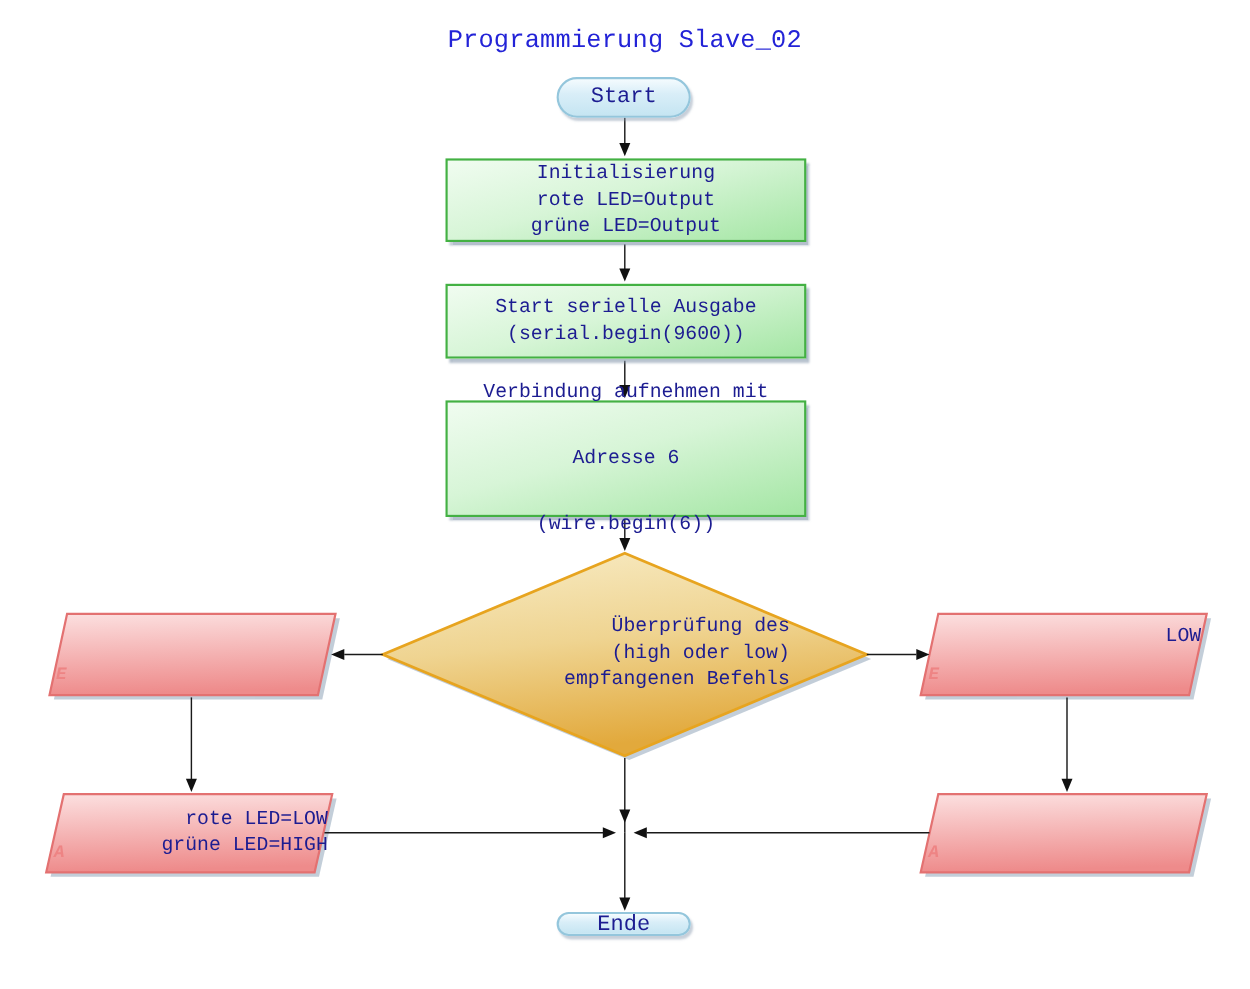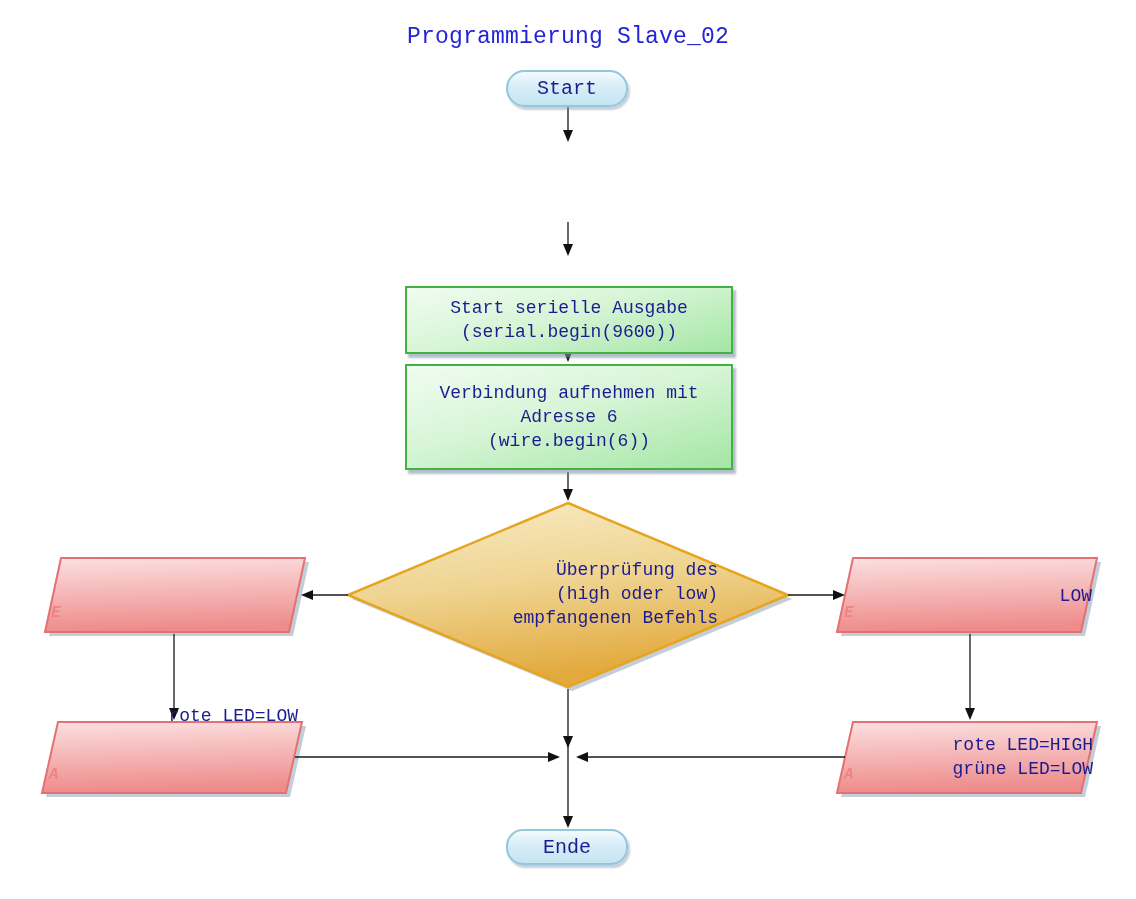--- a/index.html
+++ b/index.html
@@ -106,51 +106,53 @@
       <line class="line" x1="568" y1="757" x2="568" y2="817"></line>
       <polygon class="head" points="568,828 563,816 573,816"></polygon>
     </g>
   </svg>
 
   <div class="title">Programmierung Slave_02</div>
 
   <div class="pill" style="left:506px;top:70px;width:122px;height:37px;">
     <span>Start</span>
   </div>
-  <div class="pill" style="left:506px;top:829px;width:122px;height:36px;border-radius:17px;">
+  <div class="pill" style="left:506px;top:829px;width:122px;height:22px;border-radius:17px;">
     <span>Ende</span>
   </div>
 
+  <div class="process" style="left:405px;top:144px;width:328px;height:76px;">
+    <div>Initialisierung</div>
+    <div>rote LED=Output</div>
+    <div>grüne LED=Output</div>
+  </div>
 
-  <div class="process" style="left:405px;top:258px;width:328px;height:68px;margin-top:28px;">
+  <div class="process" style="left:405px;top:258px;width:328px;height:68px;">
     <div>Start serielle Ausgabe</div>
     <div>(serial.begin(9600))</div>
   </div>
 
-  <div class="process" style="left:405px;top:364px;width:328px;height:106px;">
+  <div class="process" style="left:405px;top:364px;width:328px;height:106px;gap:36px;">
     <div>Verbindung aufnehmen mit</div>
     <div>Adresse 6</div>
     <div>(wire.begin(6))</div>
   </div>
 
   <div class="node-text" style="left:418px;top:558px;width:300px;">
     <div>Überprüfung des</div>
     <div>(high oder low)</div>
     <div>empfangenen Befehls</div>
   </div>
 
   <div class="marker" style="left:51px;top:604px;">E</div>
 
-  <div class="node-text" style="left:842px;top:584px;width:250px;">LOW</div>
+  <div class="node-text" style="left:842px;top:567px;width:250px;">LOW</div>
   <div class="marker" style="left:844px;top:604px;">E</div>
 
-  <div class="node-text" style="left:48px;top:704px;width:250px;">
+  <div class="node-text" style="left:48px;top:733px;width:250px;">
     <div>rote LED=LOW</div>
+    <div>grüne LED=HIGH</div>
   </div>
   <div class="marker" style="left:49px;top:766px;">A</div>
 
-  <div class="node-text" style="left:843px;top:733px;width:250px;">
-    <div>rote LED=HIGH</div>
-    <div>grüne LED=LOW</div>
-  </div>
   <div class="marker" style="left:844px;top:766px;">A</div>
 
 </div>
 
 </body></html>

